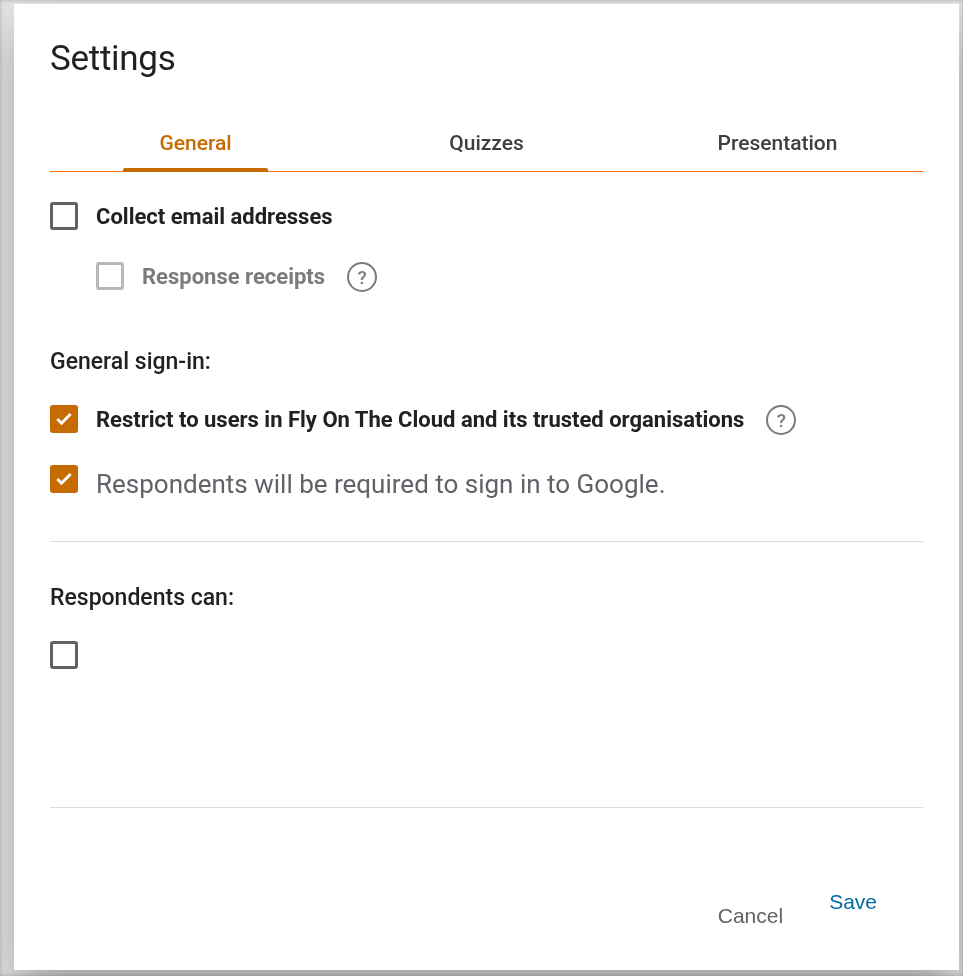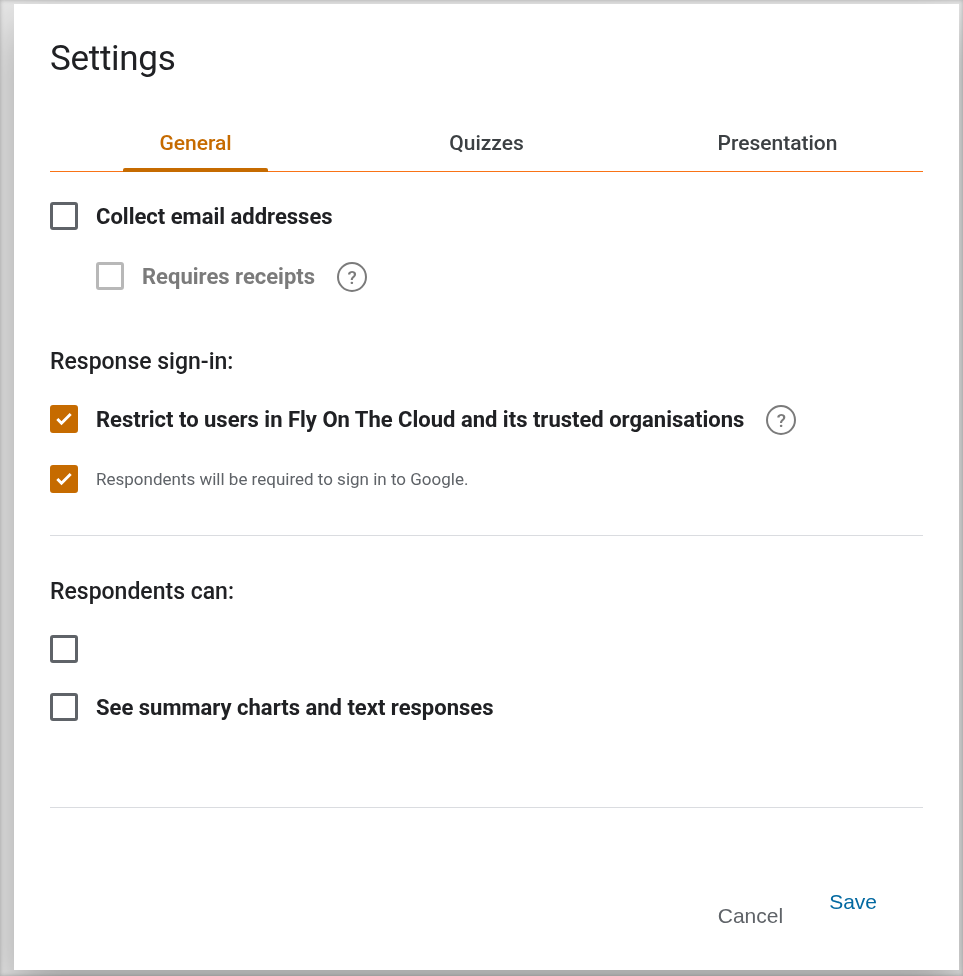--- a/index.html
+++ b/index.html
@@ -128,21 +128,21 @@
     .option-label {
       font-size: 22px;
       color: #202124;
       line-height: 30px;
       font-weight: bold;
     }
     .option-label.disabled {
       color: #7b7b7b;
     }
     .option-sub {
-      font-size: 17px;
+      font-size: 26px;
       color: #5f6368;
       margin-top: 4px;
     }
     .option-text-wrap {
       flex: 1;
       display: flex;
       flex-direction: column;
     }
     .help-icon {
       flex-shrink: 0;
@@ -218,26 +218,26 @@
     <div class="option-row">
       <div class="checkbox"></div>
       <div class="option-text-wrap">
         <span class="option-label">Collect email addresses</span>
       </div>
     </div>
 
     <div class="option-row indented">
       <div class="checkbox disabled"></div>
       <div class="option-text-wrap" style="flex:0 0 auto;">
-        <span class="option-label disabled">Requires receipts</span>
+        <span class="option-label disabled">Response receipts</span>
       </div>
       <div class="help-icon">?</div>
     </div>
 
-    <div class="section-heading">Response sign-in:</div>
+    <div class="section-heading">General sign-in:</div>
 
     <div class="option-row">
       <div class="checkbox checked">
         <svg viewBox="0 0 24 24">
             <path fill="none" stroke="#fff" stroke-width="3.5" d="M4 12l5 5L20 6"></path>
           </svg>
       </div>
       <div class="option-text-wrap" style="flex:0 1 auto;">
         <span class="option-label">Restrict to users in Fly On The Cloud and its trusted organisations</span>
       </div>
@@ -256,26 +256,20 @@
     </div>
 
     <hr class="divider">
 
     <div class="section-heading" style="padding-top:42px;">Respondents can:</div>
 
     <div class="option-row">
       <div class="checkbox"></div>
     </div>
 
-    <div class="option-row">
-      <div class="checkbox"></div>
-      <div class="option-text-wrap">
-        <span class="option-label">See summary charts and text responses</span>
-      </div>
-    </div>
 
   </div>
 
   <div class="footer-divider-wrap">
       <hr class="divider">
     </div>
 
   <div class="modal-footer">
     <button class="btn btn-cancel">Cancel</button>
     <button class="btn btn-save">Save</button>

